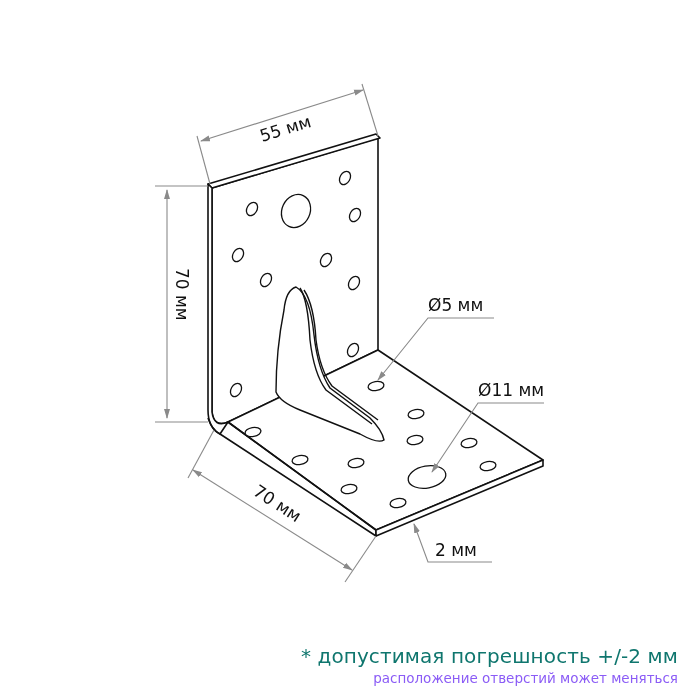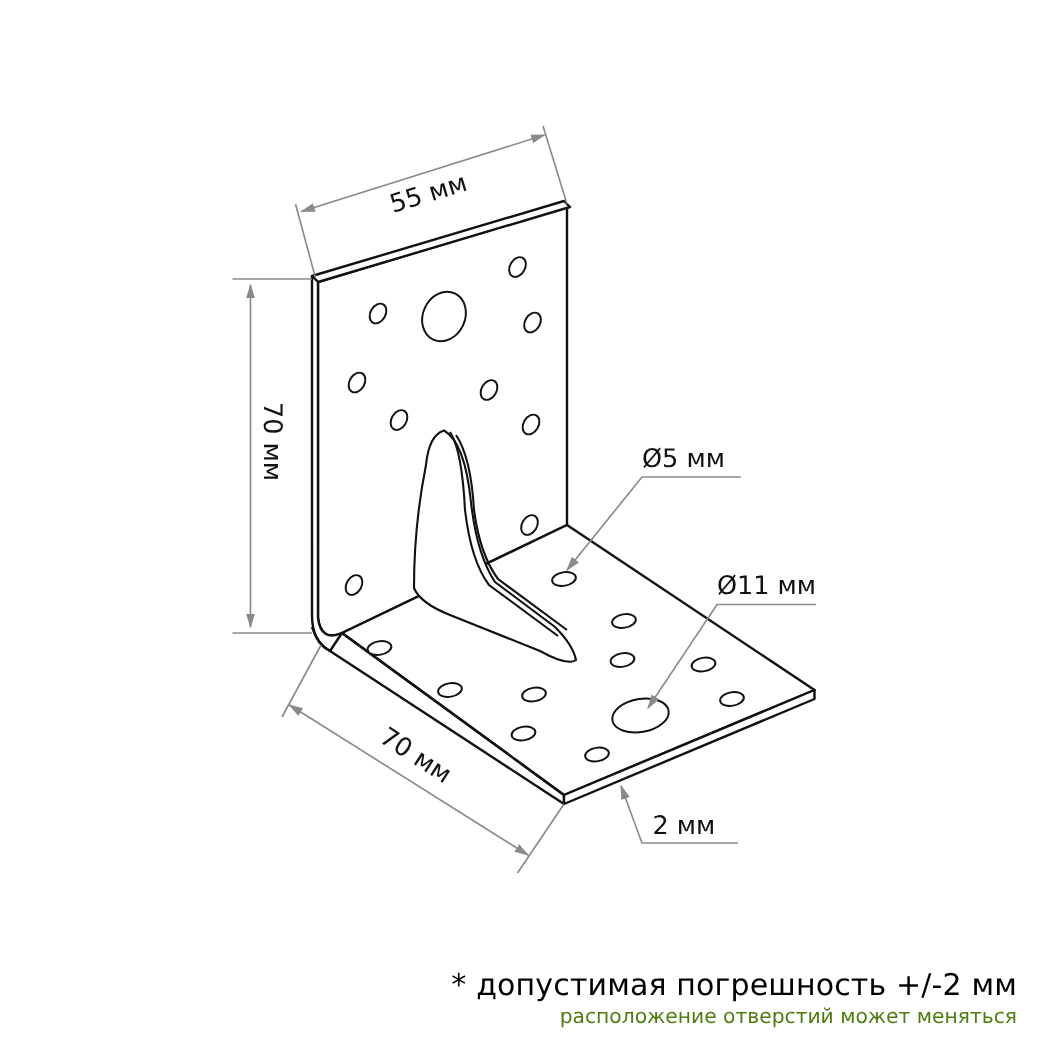--- a/index.html
+++ b/index.html
@@ -1,23 +1,23 @@
 <!DOCTYPE html>
 <html><head>
 <meta charset="utf-8">
 <style>
   html, body { margin: 0; padding: 0; background: #ffffff; }
   body { width: 700px; height: 700px; position: relative; overflow: hidden;
          font-family: "DejaVu Sans", "Liberation Sans", sans-serif; color: #111; }
   #drawing { position: absolute; left: 0; top: 0; width: 700px; height: 700px; }
   .dim-text { font-family: "DejaVu Sans", sans-serif; font-size: 17px; fill: #111; }
   .note-main { position: absolute; right: 22px; top: 644px; font-size: 20px;
-               white-space: nowrap; color: #000000; letter-spacing: 0.1px; }
+               white-space: nowrap; color: #0f766e; letter-spacing: 0.1px; }
   .note-sub { position: absolute; right: 22px; top: 670px; font-size: 13.5px;
-              white-space: nowrap; color: #4d7c0f; text-align: center; }
+              white-space: nowrap; color: #8b5cf6; text-align: center; }
 </style>
 </head>
 <body>
 
 <svg id="drawing" viewBox="0 0 700 700" xmlns="http://www.w3.org/2000/svg">
   <defs>
     <marker id="arr" viewBox="0 0 10 10" refX="9" refY="5" markerWidth="9" markerHeight="9" orient="auto-start-reverse">
       <path d="M0,2 L10,5 L0,8 z" fill="#8a8a8a"></path>
     </marker>
   </defs>

